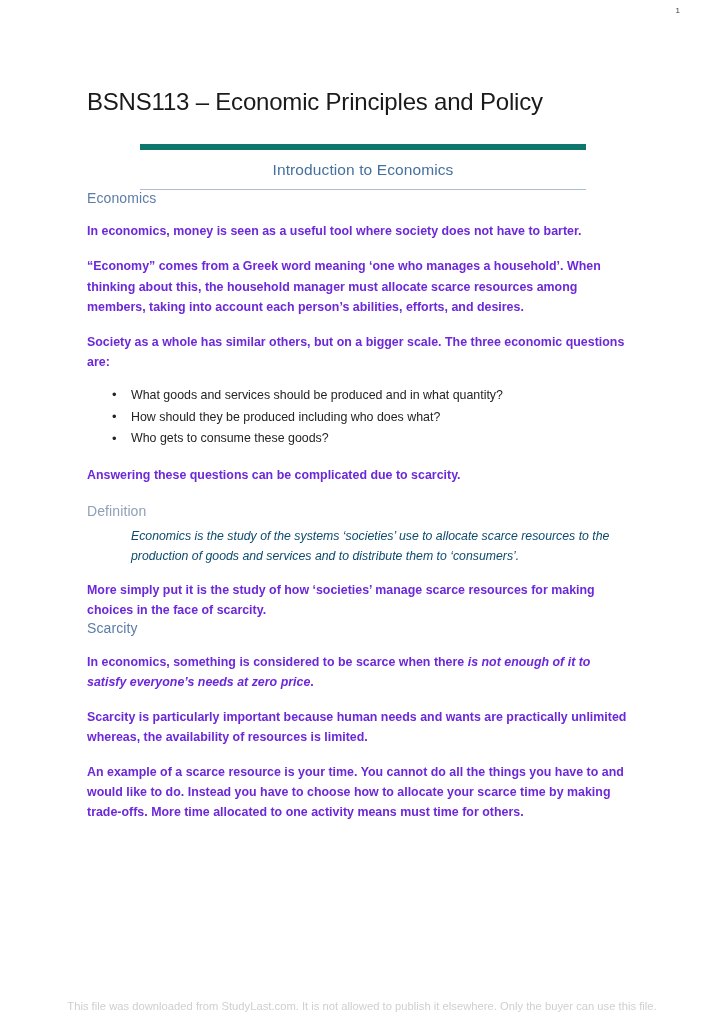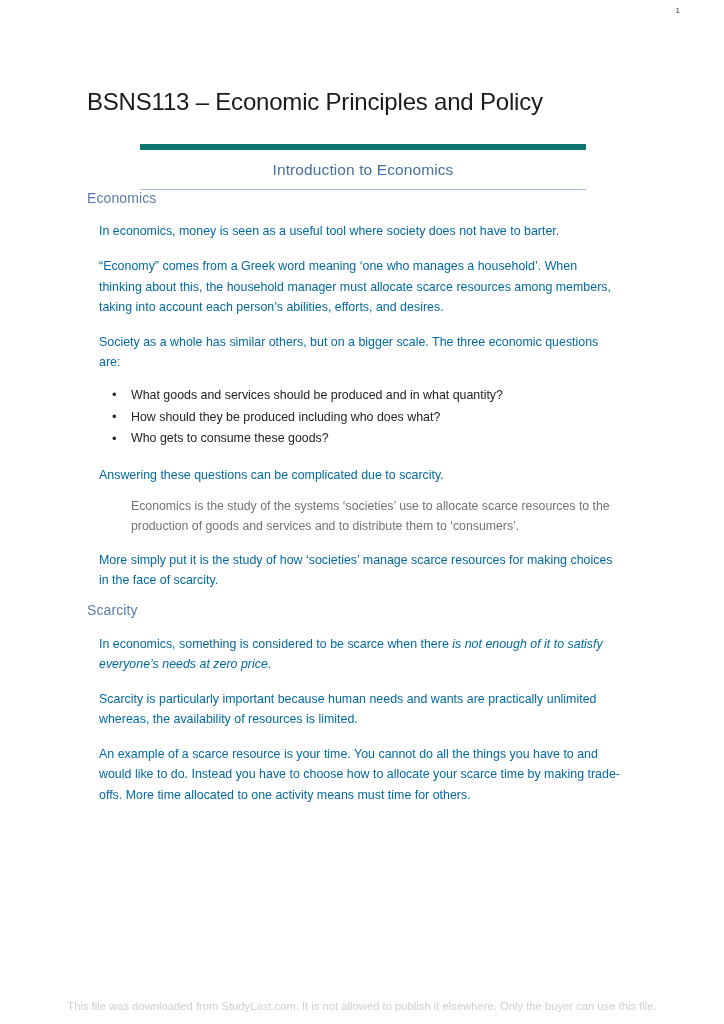--- a/index.html
+++ b/index.html
@@ -80,26 +80,27 @@
     margin: 0;
     margin-top: 18px;
     font-size: 14px;
     font-weight: 400;
     color: #8fa0b7;
     letter-spacing: 0.1px;
     line-height: 1.2;
   }
 
   p.body {
-    margin: 12px;
+    margin: 0;
     margin-top: 15px;
     font-size: 12.4px;
     line-height: 1.62;
-    color: #0369a1;
+    color: #6d28d9;
     letter-spacing: 0.01px;
+    font-weight: bold;
   }
   p.body.tight { margin-top: 13px; }
   .first-after-heading { margin-top: 17px; }
 
   ul.questions {
     margin: 0;
     margin-top: 13px;
     padding: 0;
     list-style: none;
   }
@@ -118,22 +119,23 @@
     top: -0.5px;
     font-size: 13px;
     color: #242424;
   }
 
   blockquote.definition-quote {
     margin: 0;
     margin-top: 7px;
     padding-left: 44px;
     font-size: 12.3px;
+    font-style: italic;
     line-height: 1.62;
-    color: #737373;
+    color: #0c4a6e;
   }
 
   em.inline-em {
     font-style: italic;
   }
 
   .footer-note {
     position: absolute;
     left: 0;
     right: 0;
@@ -168,20 +170,21 @@
     <p class="body">Society as a whole has similar others, but on a bigger scale. The three economic questions are:</p>
 
     <ul class="questions">
       <li>What goods and services should be produced and in what quantity?</li>
       <li>How should they be produced including who does what?</li>
       <li>Who gets to consume these goods?</li>
     </ul>
 
     <p class="body">Answering these questions can be complicated due to scarcity.</p>
 
+    <h3 class="definition-heading">Definition</h3>
 
     <blockquote class="definition-quote">Economics is the study of the systems ‘societies’ use to allocate scarce resources to the production of goods and services and to distribute them to ‘consumers’.</blockquote>
 
     <p class="body tight">More simply put it is the study of how ‘societies’ manage scarce resources for making choices in the face of scarcity.</p>
 
     <h2 class="section-heading sec-scarcity">Scarcity</h2>
 
     <p class="body first-after-heading"><span>In economics, something is considered to be scarce when there </span><em class="inline-em">is not enough of it to satisfy everyone’s needs at zero price</em><span>.</span></p>
 
     <p class="body">Scarcity is particularly important because human needs and wants are practically unlimited whereas, the availability of resources is limited.</p>

